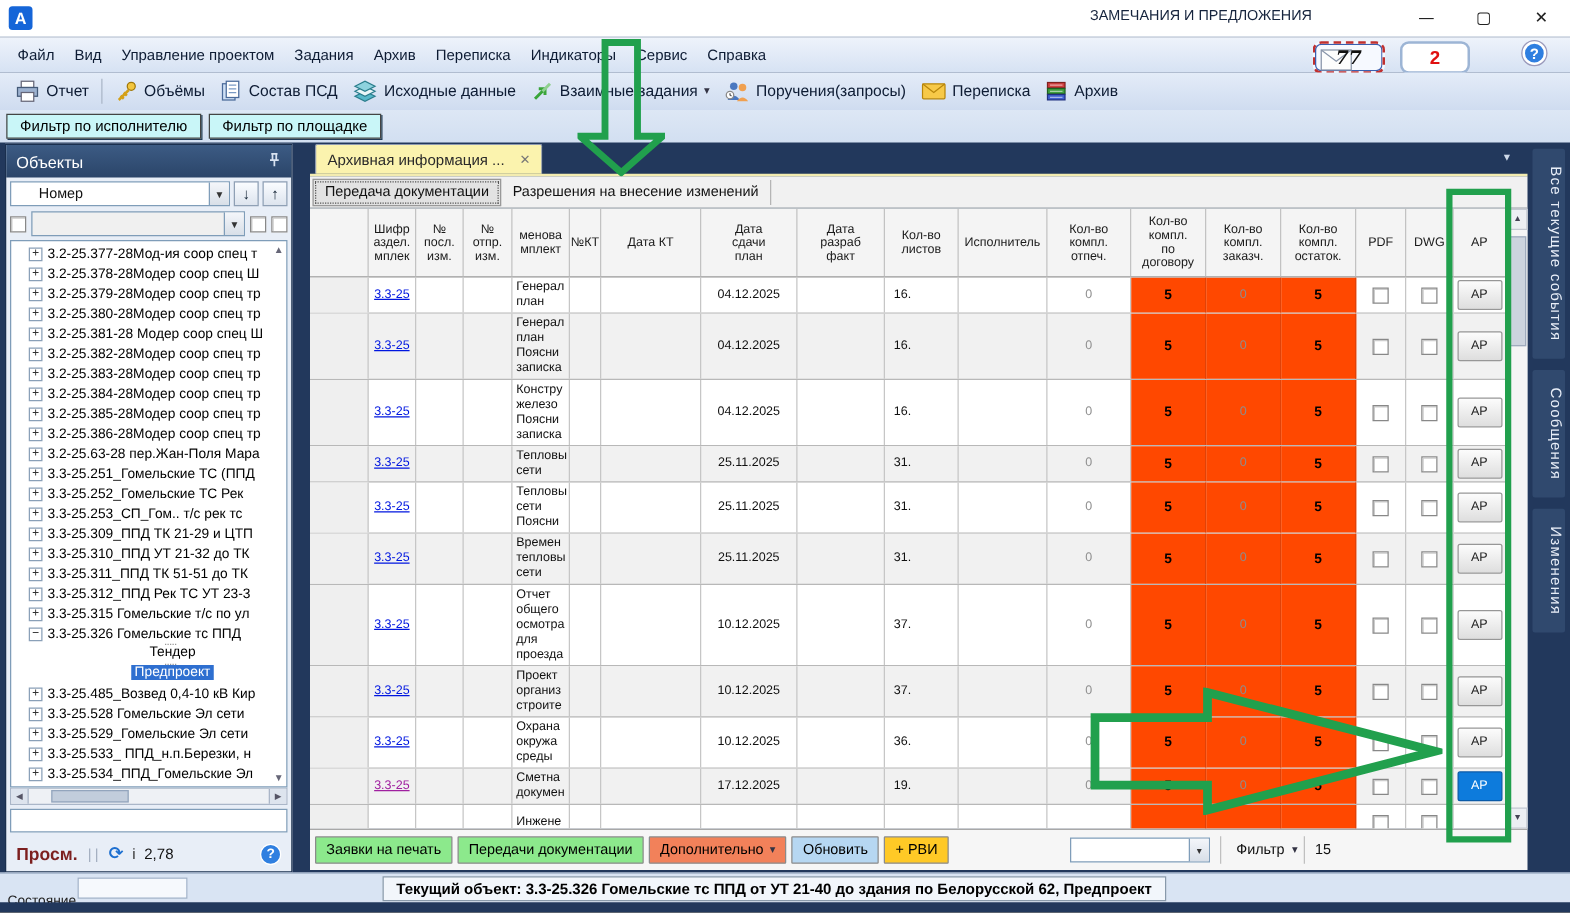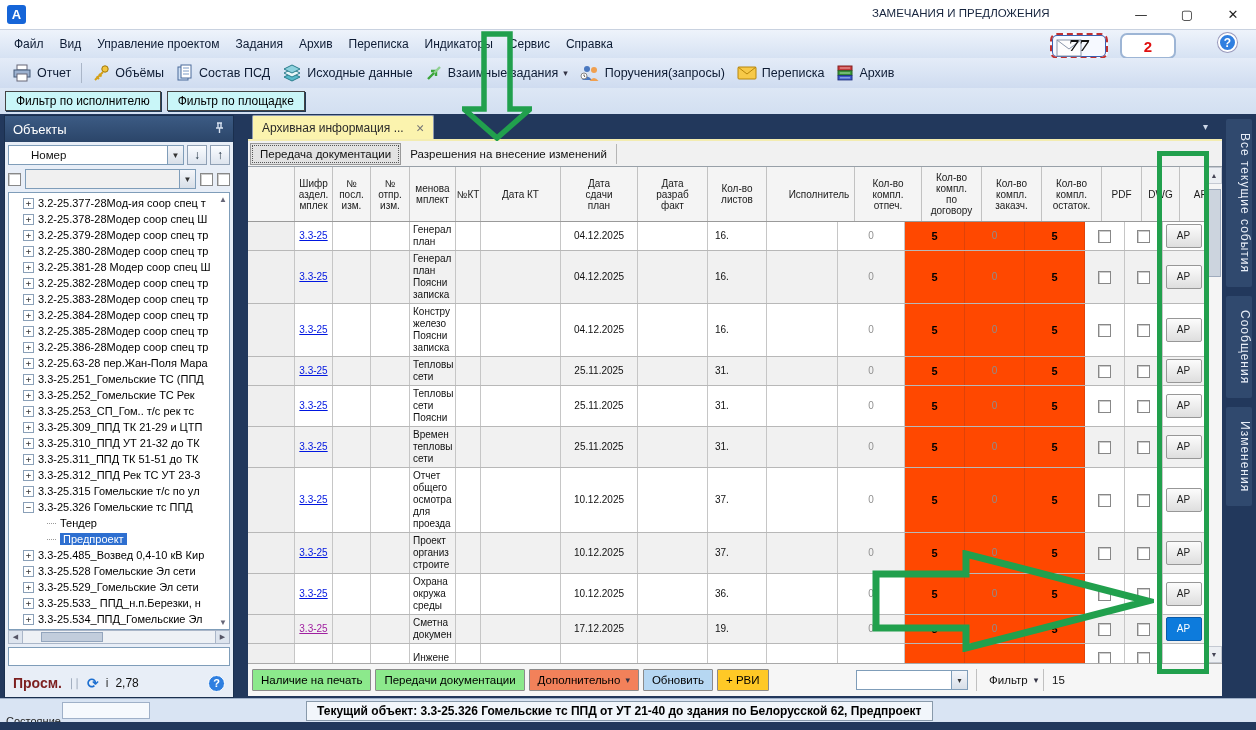--- a/index.html
+++ b/index.html
@@ -53,21 +53,21 @@
   .combo{height:20px;background:#fff;border:1px solid #7f9db9;display:flex;align-items:center;font-size:11.5px;}
   .combo .val{flex:1;padding-left:22px;white-space:nowrap;overflow:hidden;}
   .combo .cbtn{width:16px;height:100%;background:linear-gradient(#f4f6fa,#d8dfe8);border-left:1px solid #7f9db9;
                display:flex;align-items:center;justify-content:center;font-size:8px;color:#333;}
   .sq-btn{width:20px;height:20px;background:linear-gradient(#fafcff,#dde4ee);border:1px solid #8fa0b5;
           font-size:12px;display:flex;align-items:center;justify-content:center;color:#123;flex:none;}
   .lp-row2{display:flex;align-items:center;gap:4px;padding:2px 3px 3px 3px;flex:none;}
   .cbx{width:13px;height:13px;background:#fff;border:1px solid #888;box-shadow:inset 1px 1px 0 #ccc;flex:none;display:inline-block;}
   .tree{flex:1;background:#fff;border:1px solid #7f9db9;margin:0 3px;position:relative;overflow:hidden;padding-top:2px;}
   .titem{display:flex;align-items:center;height:16px;padding-left:14px;font-size:11px;white-space:nowrap;}
-  .titem.child{padding-left:38px;}
+  .titem.child{padding-left:38px;flex-direction:column;}
   .texp{width:11px;height:11px;border:1px solid #8aa0b8;background:#fff;font-size:9px;line-height:9px;
         text-align:center;margin-right:4px;color:#333;flex:none;font-family:"DejaVu Sans Mono",monospace;}
   .tdash{width:9px;border-top:1px dotted #999;margin-right:4px;flex:none;}
   .tlabel{color:#000;}
   .tlabel.selected{background:#2e6fd0;color:#fff;padding:0 3px;}
   .tree-arrow{position:absolute;right:2px;font-size:8px;color:#667;}
   .hscroll{height:14px;margin:0 3px;background:#eef1f5;border:1px solid #aab6c8;display:flex;align-items:center;flex:none;}
   .hs-btn{width:14px;height:12px;font-size:7px;color:#556;display:flex;align-items:center;justify-content:center;
           background:#dde4ee;border-right:1px solid #aab6c8;}
   .hs-btn.right{margin-left:auto;border-left:1px solid #aab6c8;border-right:none;}
@@ -500,21 +500,21 @@
           <div class="th" style="width: 25px;">№КТ</div>
           <div class="th" style="width: 80px;">Дата КТ</div>
           <div class="th" style="width: 77px;">Дата
 сдачи
 план</div>
           <div class="th" style="width: 70px;">Дата
 разраб
 факт</div>
           <div class="th" style="width: 59px;">Кол-во
 листов</div>
-          <div class="th" style="width: 71px; margin-left: 17px;">Исполнитель</div>
+          <div class="th" style="width: 71px;">Исполнитель</div>
           <div class="th" style="width: 67px;">Кол-во
 компл.
 отпеч.</div>
           <div class="th" style="width: 60px;">Кол-во
 компл.
 по
 договору</div>
           <div class="th" style="width: 60px;">Кол-во
 компл.
 заказч.</div>
@@ -771,21 +771,21 @@
       <div class="vscroll">
         <span class="vs-btn" style="top:0">▲</span>
         <span class="vs-thumb"></span>
         <span class="vs-btn" style="bottom:0">▼</span>
       </div>
     </div>
     <div class="bottom-bar">
       <div style="display:flex;gap:4px">
 
           <span class="bb" style="background: rgb(140, 233, 140);">
-            <span>Наличие на печать</span>
+            <span>Заявки на печать</span>
 
           </span>
 
           <span class="bb" style="background: rgb(140, 233, 140);">
             <span>Передачи документации</span>
 
           </span>
 
           <span class="bb" style="background: rgb(242, 129, 90);">
             <span>Дополнительно</span>

